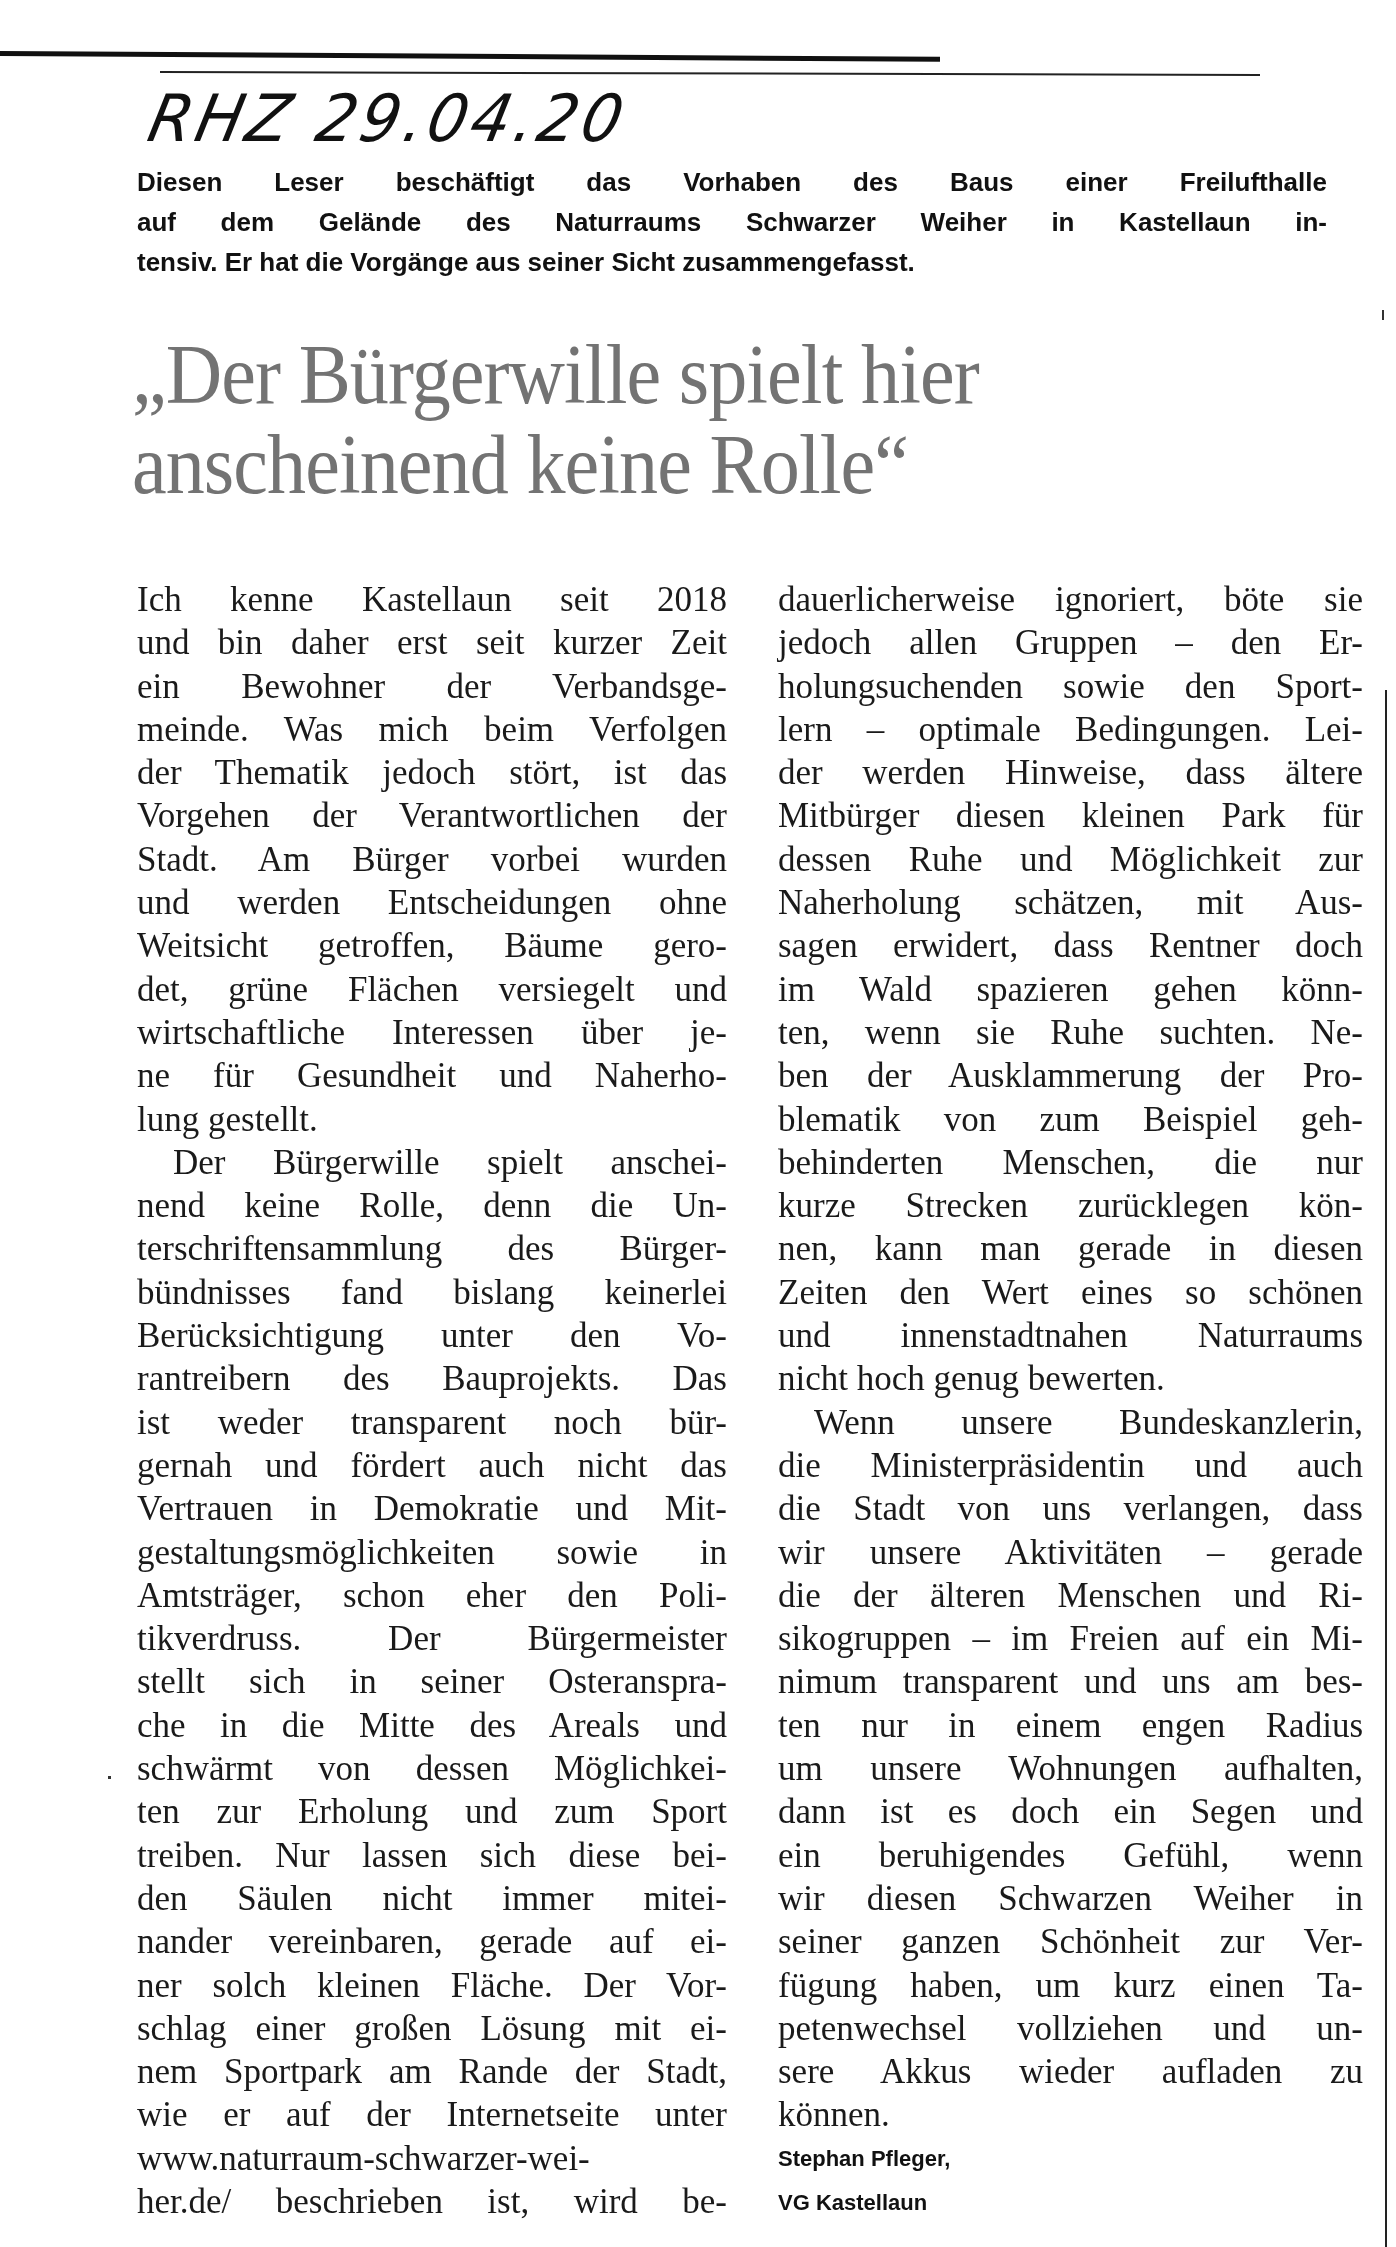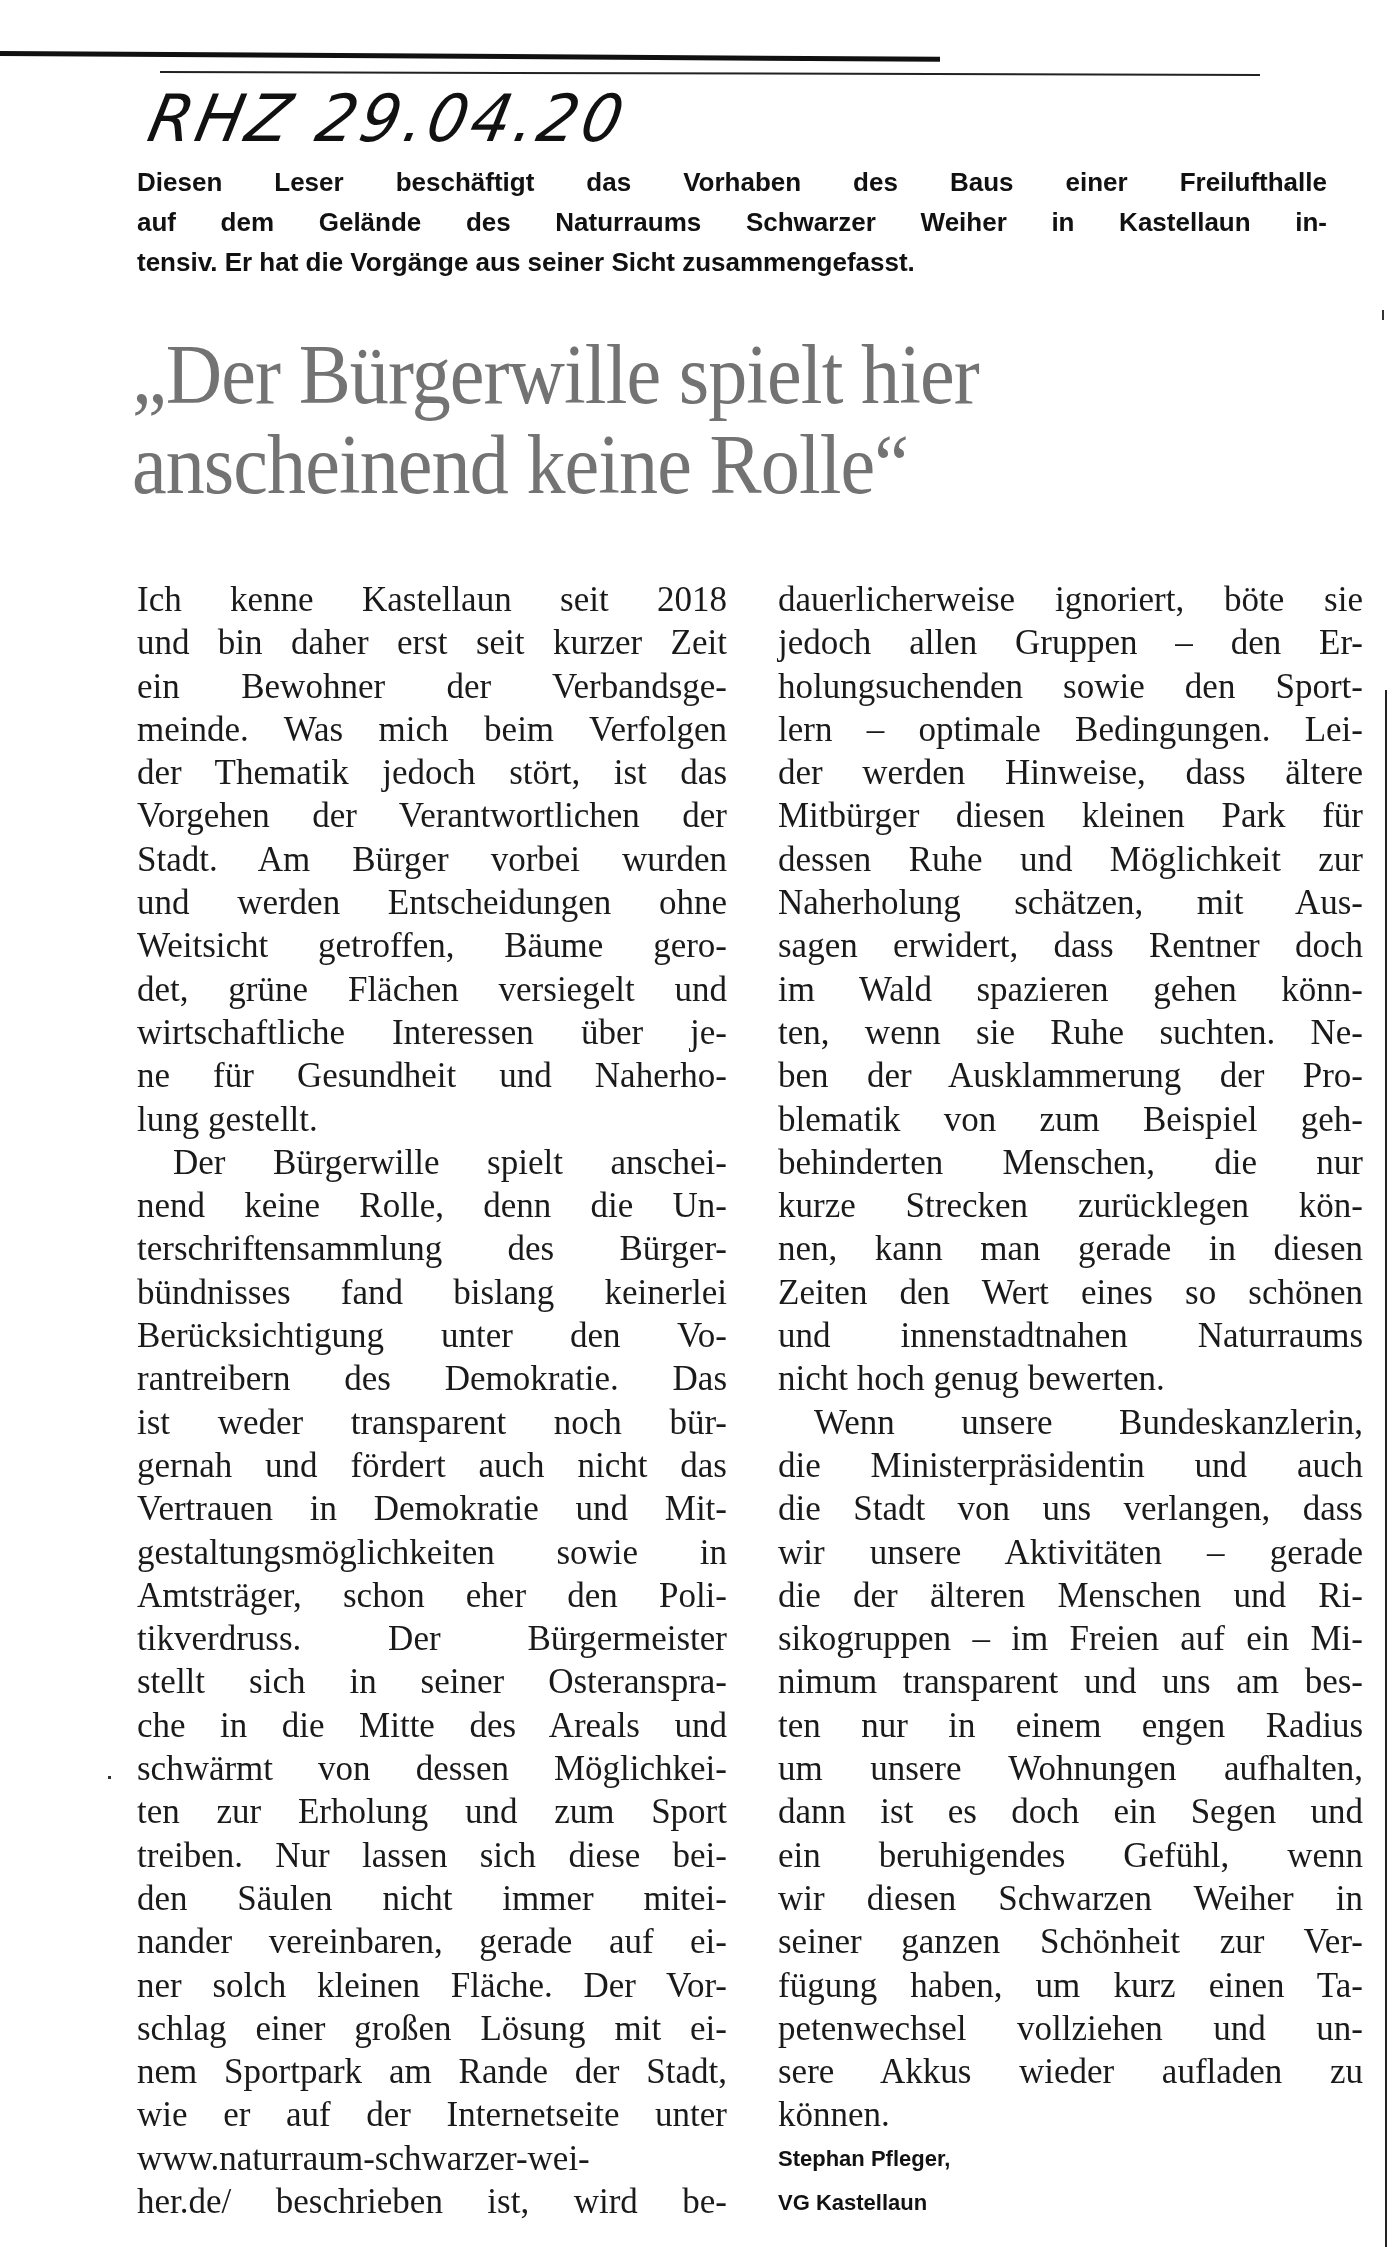--- a/index.html
+++ b/index.html
@@ -54,21 +54,21 @@
   <span class="ln">Weitsicht getroffen, Bäume gero-</span>
   <span class="ln">det, grüne Flächen versiegelt und</span>
   <span class="ln">wirtschaftliche Interessen über je-</span>
   <span class="ln">ne für Gesundheit und Naherho-</span>
   <span class="ln end">lung gestellt.</span>
   <span class="ln indent">Der Bürgerwille spielt anschei-</span>
   <span class="ln">nend keine Rolle, denn die Un-</span>
   <span class="ln">terschriftensammlung des Bürger-</span>
   <span class="ln">bündnisses fand bislang keinerlei</span>
   <span class="ln">Berücksichtigung unter den Vo-</span>
-  <span class="ln">rantreibern des Demokratie. Das</span>
+  <span class="ln">rantreibern des Bauprojekts. Das</span>
   <span class="ln">ist weder transparent noch bür-</span>
   <span class="ln">gernah und fördert auch nicht das</span>
   <span class="ln">Vertrauen in Demokratie und Mit-</span>
   <span class="ln">gestaltungsmöglichkeiten sowie in</span>
   <span class="ln">Amtsträger, schon eher den Poli-</span>
   <span class="ln">tikverdruss. Der Bürgermeister</span>
   <span class="ln">stellt sich in seiner Osteranspra-</span>
   <span class="ln">che in die Mitte des Areals und</span>
   <span class="ln">schwärmt von dessen Möglichkei-</span>
   <span class="ln">ten zur Erholung und zum Sport</span>

